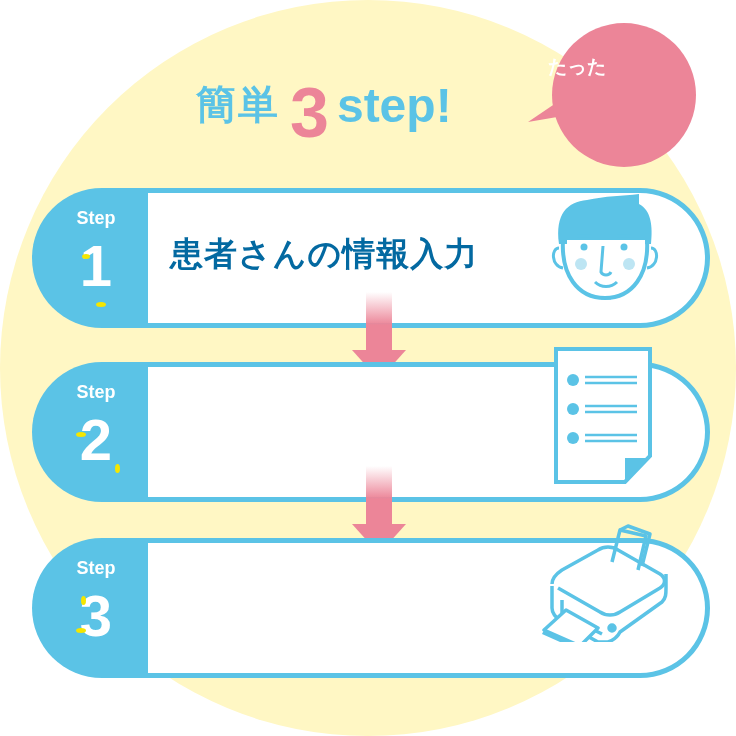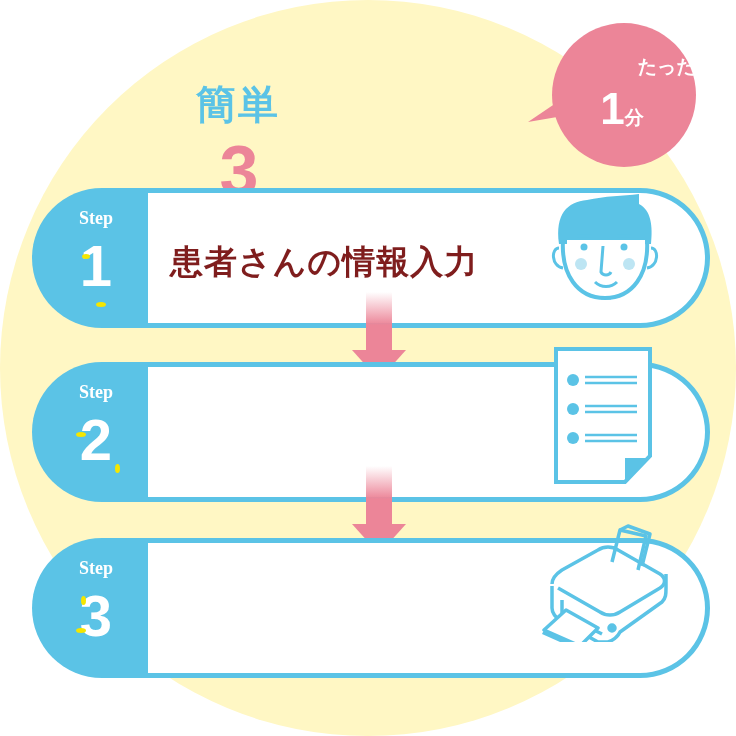--- a/index.html
+++ b/index.html
@@ -1,72 +1,70 @@
 <!DOCTYPE html>
 <html><head>
   <meta charset="utf-8">
   <style>
     html, body { margin: 0; padding: 0; background: #ffffff; }
     body { width: 736px; height: 736px; position: relative; overflow: hidden;
            font-family: "DejaVu Sans", sans-serif; }
     .bg-circle { position: absolute; left: 0; top: 0; width: 736px; height: 736px;
                  border-radius: 50%; background: #FFF7C4; }
     .title { position: absolute; left: 196px; top: 78px; height: 70px;
-             display: flex; align-items: center; gap: 6px; color: #5BC3E6;
-             font-weight: bold; white-space: nowrap; flex-direction: column; }
+             display: flex; align-items: flex-start; gap: 6px; color: #5BC3E6;
+             font-weight: bold; white-space: nowrap; }
     .title .kanji { font-size: 40px; line-height: 52px; letter-spacing: 2px; }
     .title .num { font-size: 70px; line-height: 70px; color: #EC8598; font-family: "Liberation Sans", sans-serif; margin: 0 2px 0 4px; }
     .title .step { font-size: 48px; line-height: 56px; font-family: "Liberation Sans", sans-serif; }
     .bubble { position: absolute; left: 548px; top: 22px; width: 148px; height: 144px; }
     .bubble svg { position: absolute; left: -20px; top: 0; }
-    .bubble .b-top { position: absolute; left: 0; top: 32px; width: 148px; text-align: right;
+    .bubble .b-top { position: absolute; left: 0; top: 32px; width: 148px; text-align: left;
                      color: #fff; font-weight: bold; font-size: 19px; }
     .bubble .b-main { position: absolute; left: 0; top: 62px; width: 148px; text-align: center;
                       color: #fff; font-weight: bold; }
     .bubble .b-num { font-size: 44px; font-family: "Liberation Sans", sans-serif; }
     .bubble .b-unit { font-size: 19px; }
 
     .step-pill { position: absolute; left: 32px; width: 678px; height: 140px; }
     .step-pill .blue { position: absolute; left: 0; top: 0; width: 300px; height: 140px;
                        background: #5BC3E6; border-radius: 70px 0 0 70px; }
     .step-pill .box { position: absolute; left: 108px; top: 0; width: 570px; height: 140px;
                       box-sizing: border-box; border: 5px solid #5BC3E6; border-left-width: 8px;
                       background: #fff; border-radius: 0 70px 70px 0; }
     .step-pill .label { position: absolute; left: 34px; top: 20px; width: 60px; text-align: center;
-                        color: #fff; font-weight: bold; font-size: 18px; font-family: Liberation Serif, serif; }
+                        color: #fff; font-weight: bold; font-size: 18px; font-family: Liberation Sans, sans-serif; }
     .step-pill .num { position: absolute; left: 30px; top: 46px; width: 68px; text-align: center;
                       color: #fff; font-weight: bold; font-size: 58px; line-height: 64px;
                       font-family: "Liberation Sans", sans-serif; }
     .dot { position: absolute; width: 8px; height: 5px; border-radius: 50%; background: #F5E600; }
     .dot.v { width: 5px; height: 9px; }
-    .step-pill .text { position: absolute; left: 138px; top: 44px; color: #7f1d1d; font-weight: bold;
-                       font-size: 33px; line-height: 44px; letter-spacing: 1px; white-space: nowrap; margin-top: 8px; }
+    .step-pill .text { position: absolute; left: 138px; top: 44px; color: #0369a1; font-weight: bold;
+                       font-size: 33px; line-height: 44px; letter-spacing: 1px; white-space: nowrap; }
     .step-pill .icon { position: absolute; }
 
     .arrow { position: absolute; left: 352px; width: 54px; }
   </style>
 </head>
 <body>
 
 <div class="bg-circle"></div>
 
 <div class="title">
   <span class="kanji">簡単</span>
   <span class="num">3</span>
+  <span class="step">step!</span>
 </div>
 
 <div class="bubble">
   <svg width="190" height="150" viewBox="0 0 190 150">
     <path d="M0 100 L62 58 L70 88 Z" fill="#EC8598"></path>
     <ellipse cx="96" cy="73" rx="72" ry="72" fill="#EC8598"></ellipse>
   </svg>
   <div class="b-top">たった</div>
-  <div class="b-main">
-    <span class="b-num">1</span><span class="b-unit">分</span>
-  </div>
 </div>
 
 <div class="step-pill" style="top:188px;">
   <div class="blue"></div>
   <div class="box"></div>
   <div class="label">Step</div>
   <div class="num">1</div>
   <div class="dot" style="left:50px;top:66px;"></div>
   <div class="dot" style="left:64px;top:114px;width:10px;"></div>
   <div class="text">患者さんの情報入力</div>

